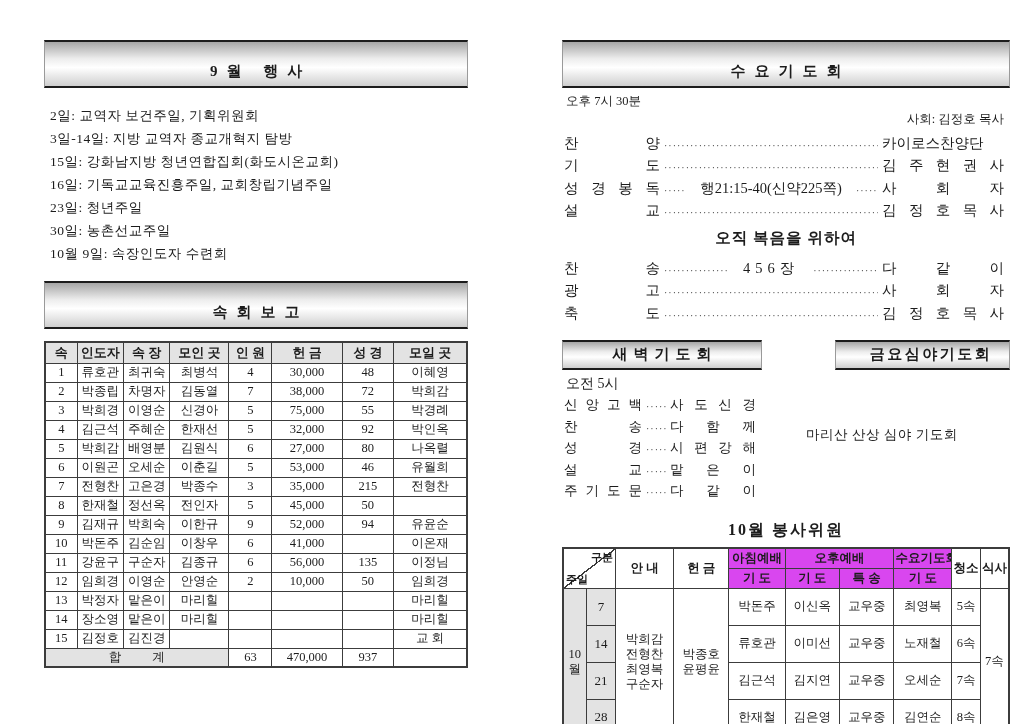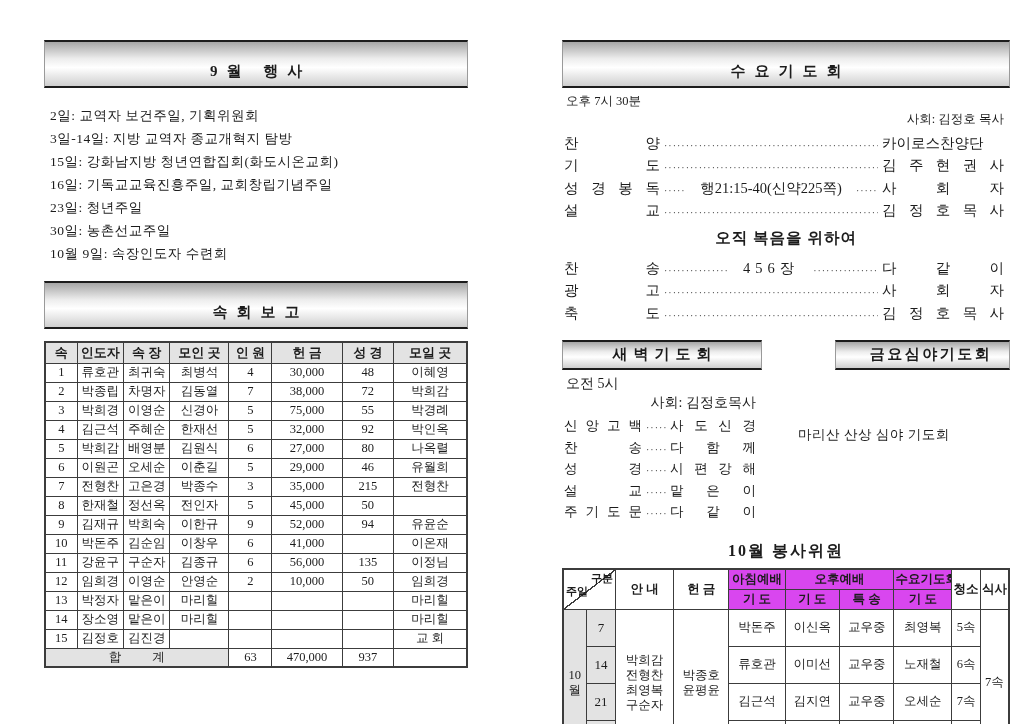--- a/index.html
+++ b/index.html
@@ -54,36 +54,36 @@
   .dots::after { content:"································································································"; }
   .sermon-title { text-align:center; font-weight:bold; font-size:15.5px; letter-spacing:1px; margin:8px 0 6px 0; }
 
   .dawn-grid { display:flex; margin-top:17px; }
   .dawn-col   { width:200px; }
   .friday-col { width:222px; margin-left:26px; }
   .dawn-col .pline { height:21.5px; font-size:13.5px; }
   .dawn-col .plabel { width:78px;margin-top:20px; }
   .dawn-col .pvalue { width:86px; }
   .dawn-col .timerow, .dawn-col .presider { font-size:14px; }
-  .friday-note { font-size:13.5px; margin:56px 0 0 10px; letter-spacing:.5px; }
+  .friday-note { font-size:13.5px; margin:56px 0 0 18px; letter-spacing:.5px; }
 
   
   .serv-title { text-align:center; font-weight:bold; font-size:16px; letter-spacing:2px; margin:20px 0 6px 0; }
   .serv { border:2px solid #3c3c3c; }
   .serv th { font-weight:bold; font-size:12.5px; }
   .serv thead tr { height:20px; }
   .serv tbody tr { height:37px; }
   .shade { background:#d946ef; }
   .serv .month-cell { background:#e3e3e3; white-space:normal; line-height:15px; font-size:12.5px; }
   .serv .date-cell  { background:#e3e3e3; font-size:13px; }
   .serv .multi { white-space:pre-line; line-height:15px; font-size:12.5px; }
   .diag { position:relative; padding:0;
     background:linear-gradient(to bottom right,transparent calc(50% - .7px),#3c3c3c calc(50% - .7px),#3c3c3c calc(50% + .7px),transparent calc(50% + .7px)); }
   .diag .ct { position:absolute; top:1px; right:2px; font-size:11px; font-weight:bold; }
-  .diag .cb { position:absolute; bottom:10px; left:2px; font-size:11px; font-weight:bold; }
+  .diag .cb { position:absolute; bottom:1px; left:2px; font-size:11px; font-weight:bold; }
 </style>
 </head>
 <body>
 
 <div class="col col-left">
 
   <div class="bar">9월 행사</div>
 
   <ul class="events">
       <li>2일: 교역자 보건주일, 기획위원회</li>
@@ -171,21 +171,21 @@
             <td>27,000</td>
             <td>80</td>
             <td>나옥렬</td>
           </tr>
           <tr>
             <td>6</td>
             <td>이원곤</td>
             <td>오세순</td>
             <td>이춘길</td>
             <td>5</td>
-            <td>29,000</td>
+            <td>53,000</td>
             <td>46</td>
             <td>유월희</td>
           </tr>
           <tr>
             <td>7</td>
             <td>전형찬</td>
             <td>고은경</td>
             <td>박종수</td>
             <td>3</td>
             <td>35,000</td>
@@ -336,21 +336,20 @@
         <span class="plabel">축 도</span>
         <span class="dots"></span>
         <span class="pvalue">김 정 호 목 사</span>
       </div>
     </div>
 
   <div class="dawn-grid">
     <div class="dawn-col">
       <div class="bar small">새벽기도회</div>
       <div class="timerow">오전 5시</div>
-      <div class="presider">사회: 김정호목사</div>
       <div>
           <div class="pline">
             <span class="plabel">신 앙 고 백</span>
             <span class="dots"></span>
             <span class="pvalue">사 도 신 경</span>
           </div>
           <div class="pline">
             <span class="plabel">찬 송</span>
             <span class="dots"></span>
             <span class="pvalue">다 함 께</span>

